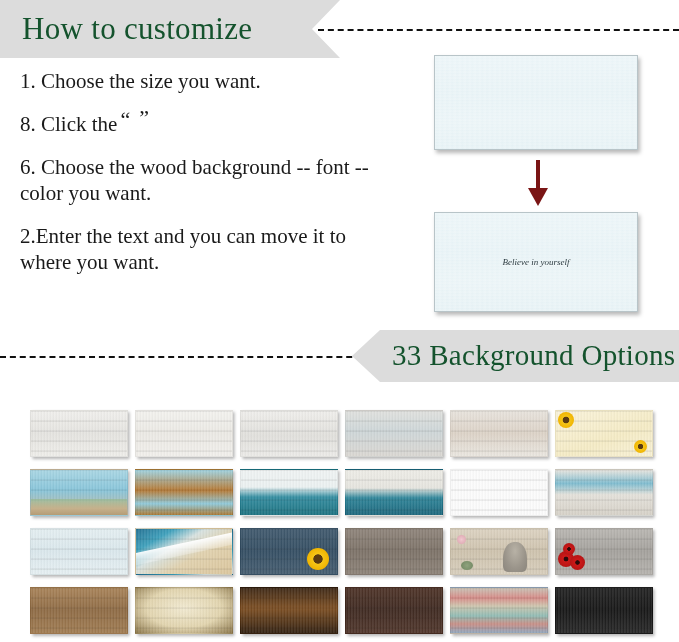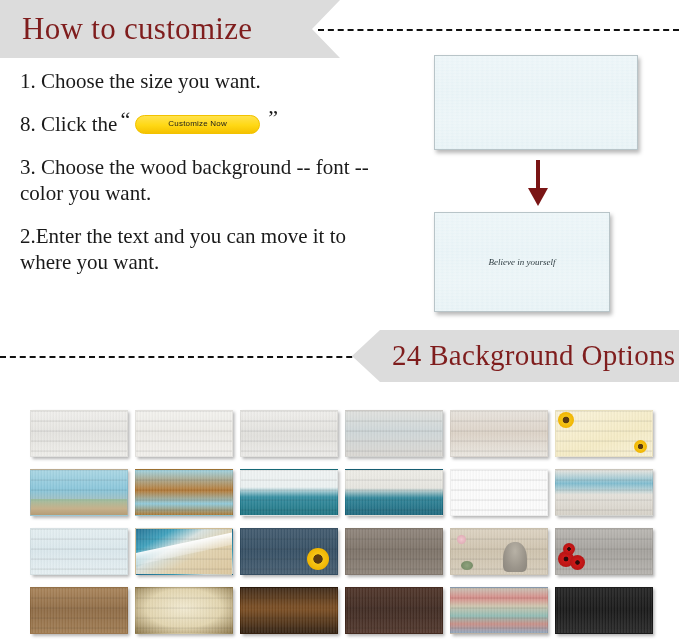--- a/index.html
+++ b/index.html
@@ -26,21 +26,21 @@
     padding-left:22px;
     box-sizing:border-box;
   }
   .ribbon-bottom{
     left:352px;top:330px;width:327px;height:52px;
     clip-path:polygon(28px 0, 327px 0, 327px 52px, 28px 52px, 0 26px);
     padding-left:40px;
     box-sizing:border-box;
   }
   .ribbon-title{
-    color:#7f1d1d;
+    color:#14532d;
     font-family:"Liberation Serif", serif;
     font-weight:400;
     letter-spacing:.3px;
     white-space:nowrap;
   }
   .ribbon-top .ribbon-title{font-size:31px;line-height:31px;margin-top:-2px;}
   .ribbon-bottom .ribbon-title{font-size:29px;line-height:29px;margin-top:-1px;}
 
   
   .dash{
@@ -103,21 +103,21 @@
         rgba(255,255,255,.35) 0px,
         rgba(180,212,222,.12) 2px,
         rgba(255,255,255,.3) 5px),
       linear-gradient(180deg,#eaf4f7 0%,#dcecf1 40%,#e7f2f5 70%,#d7e9ee 100%);
     display:flex;
     flex-direction:column;
     align-items:center;
     justify-content:center;
   }
   .sign-blank{left:434px;top:55px;width:204px;height:95px;}
-  .sign-quote{left:434px;top:212px;width:176px;height:100px;}
+  .sign-quote{left:434px;top:212px;width:204px;height:100px;}
   .sign-line{
     color:#2a3a40;
     font-family:"Liberation Serif", serif;
     font-style:italic;
     text-align:center;
     white-space:nowrap;
     text-shadow:0 1px 0 rgba(255,255,255,.6);
   }
   .sign-line-1{font-size:9px;line-height:12px;}
   .sign-line-2{font-size:12px;line-height:16px;}
@@ -197,43 +197,42 @@
   </div>
   <div class="dash dash-top"></div>
 
   <div class="steps">
 
     <div class="step">1. Choose the size you want.</div>
 
     <div class="step step-inline">
       <span>8. Click the</span>
       <span class="quote quote-open">“</span>
-      <span class="cta-btn">Customize Now</span>
       <span class="quote quote-close">”</span>
     </div>
 
-    <div class="step wrap">3. Choose the wood background -- font -- color you want.</div>
+    <div class="step wrap">6. Choose the wood background -- font -- color you want.</div>
 
     <div class="step wrap">2.Enter the text and you can move it to where you want.</div>
   </div>
 
   <div class="sign sign-blank"></div>
 
   <svg class="arrow" viewBox="0 0 20 46">
     <rect x="8" y="0" width="4" height="30" fill="#7a1515"></rect>
     <polygon points="0,28 20,28 10,46" fill="#7a1515"></polygon>
   </svg>
 
   <div class="sign sign-quote">
     <div class="sign-line sign-line-1">Believe in yourself</div>
   </div>
 
   <div class="dash dash-bottom"></div>
   <div class="ribbon ribbon-bottom">
-    <span class="ribbon-title">24 Background Options</span>
+    <span class="ribbon-title">33 Background Options</span>
   </div>
 
   <div class="grid" id="bg-grid">
       <div class="thumb t-whitewash">
         <div class="plank"></div>
         <div class="grain"></div>
       </div>
       <div class="thumb t-whitewash2">
         <div class="plank"></div>
         <div class="grain"></div>

